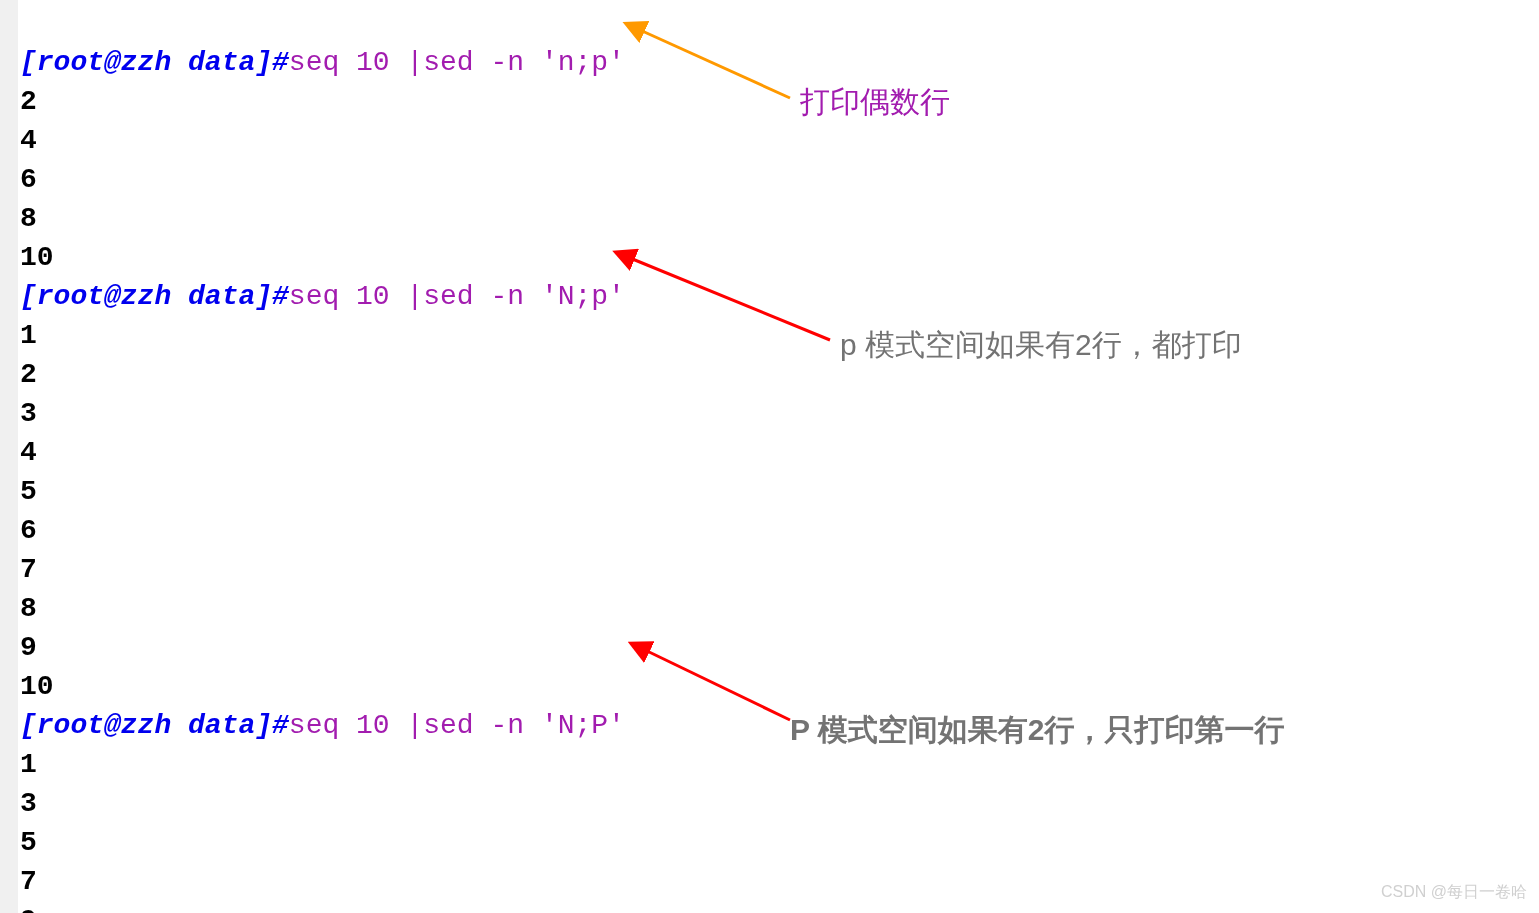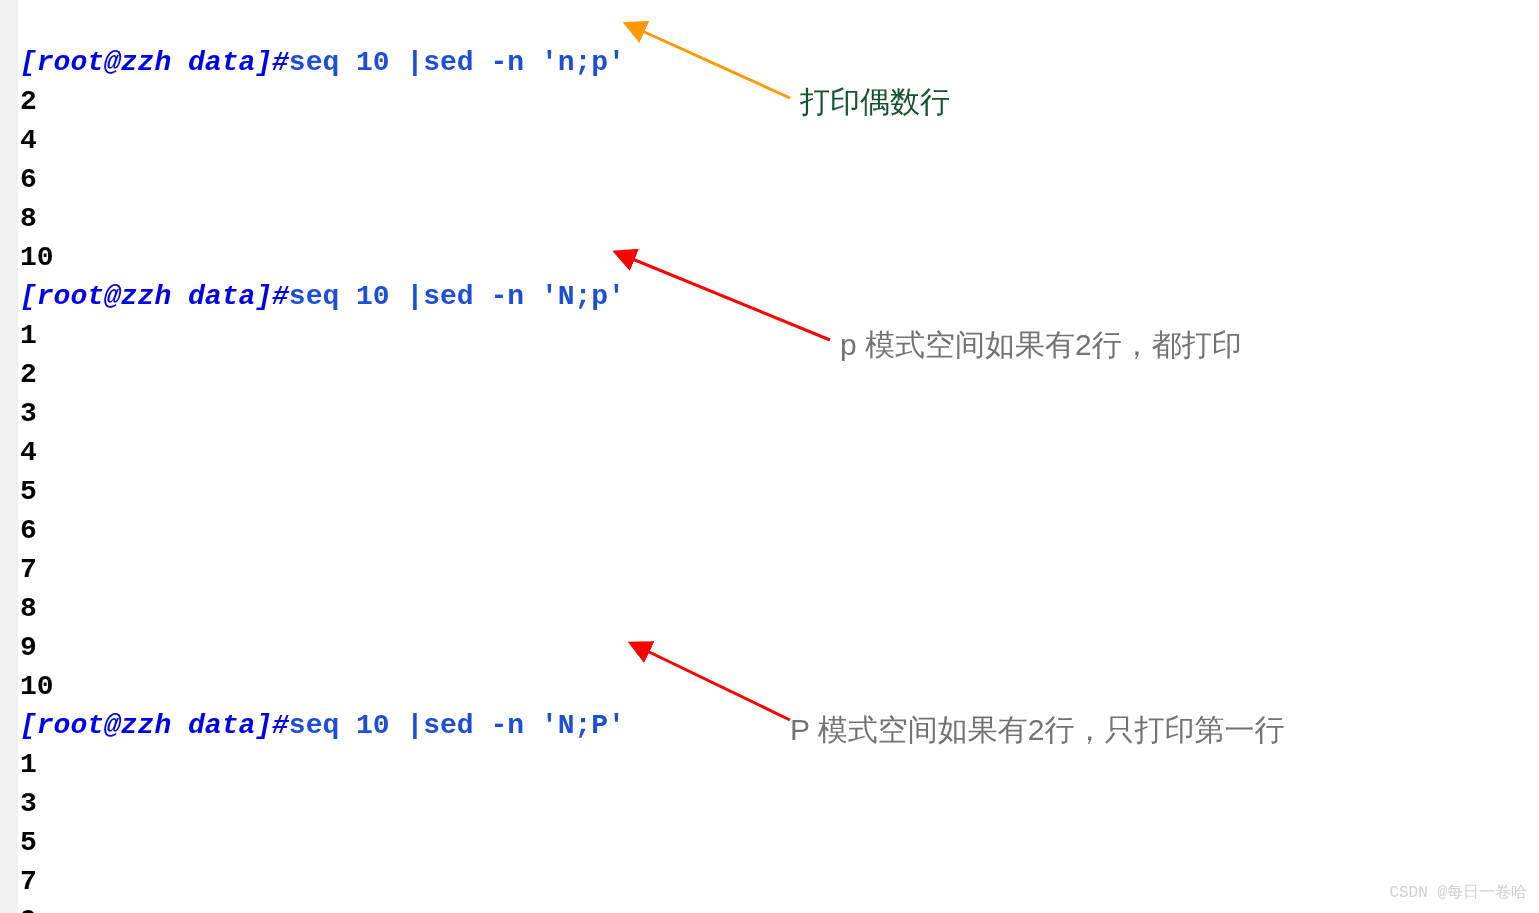--- a/index.html
+++ b/index.html
@@ -24,45 +24,45 @@
     left: 20px;
     top: 4px;
     font-family: "Courier New", Consolas, monospace;
     font-size: 28px;
     line-height: 39px;
     white-space: pre;
     color: #000000;
     font-weight: bold;
   }
   .prompt-user { color: #0000ee; font-weight: bold; font-style: italic; }
-  .prompt-cmd  { color: #1d4ed8; font-weight: bold; }
+  .prompt-cmd  { color: #a21caf; font-weight: normal; }
   .out { color: #000000; font-weight: bold; }
 
   .annotation {
     position: absolute;
     font-family: "Microsoft YaHei", sans-serif;
     font-size: 30px;
     white-space: nowrap;
   }
-  .annotation.orange { color: #14532d; }
+  .annotation.orange { color: #a21caf; }
   .annotation.red    { color: #737373; }
 
   svg.arrows {
     position: absolute;
     left: 0;
     top: 0;
     width: 1539px;
     height: 913px;
     pointer-events: none;
   }
   .watermark {
     position: absolute;
     right: 12px;
     bottom: 10px;
-    font-family: Liberation Mono, monospace;
+    font-family: Liberation Sans, sans-serif;
     font-size: 16px;
     color: #d0d0d0;
   }
 </style>
 </head>
 <body>
 
 <div class="leftbar"></div>
 
 <div class="term">
@@ -102,15 +102,15 @@
   </defs>
   <line x1="790" y1="98" x2="640" y2="30" stroke="#ff9900" stroke-width="3" marker-end="url(#arrow-orange)"></line>
   <line x1="830" y1="340" x2="630" y2="258" stroke="#ff0000" stroke-width="3" marker-end="url(#arrow-red)"></line>
   <line x1="790" y1="720" x2="645" y2="650" stroke="#ff0000" stroke-width="3" marker-end="url(#arrow-red)"></line>
 </svg>
 
 <div class="annotation orange" style="left:800px; top:82px;">打印偶数行</div>
 
 <div class="annotation red" style="left:840px; top:325px;">p  模式空间如果有2行，都打印</div>
 
-<div class="annotation red" style="left:790px; top:710px;">P 模式空间如果有2行，只打印第一行</div>
+<div class="annotation red" style="left:790px; top:710px;font-weight:bold;">P 模式空间如果有2行，只打印第一行</div>
 
 <div class="watermark">CSDN @每日一卷哈</div>
 
 </body></html>

